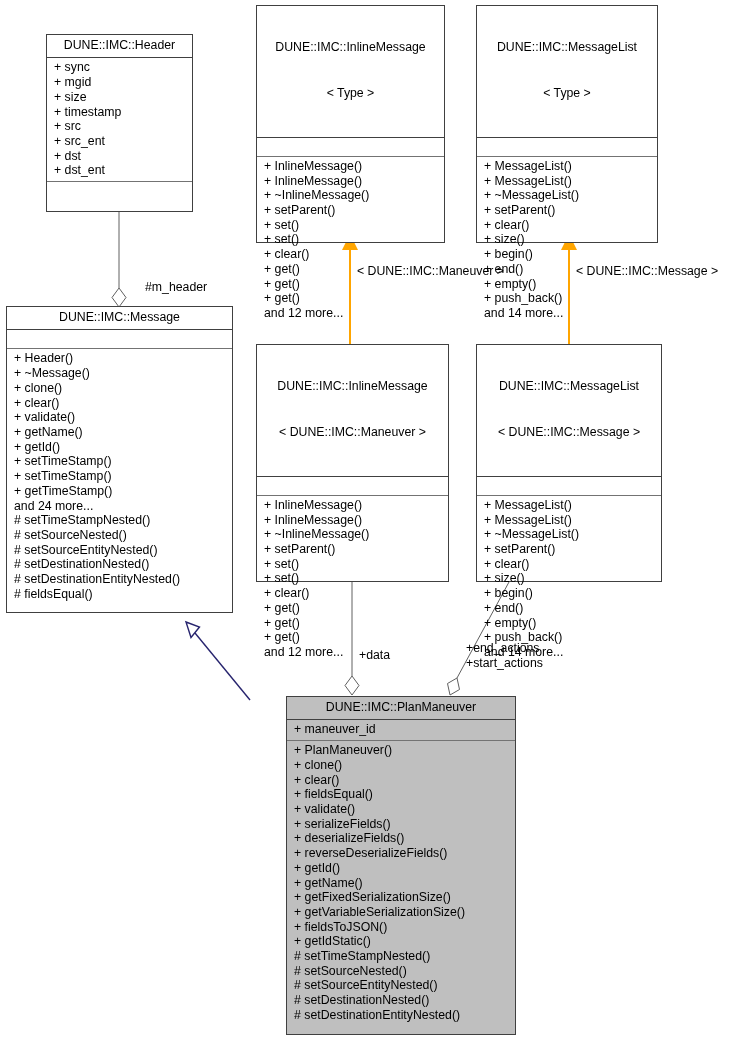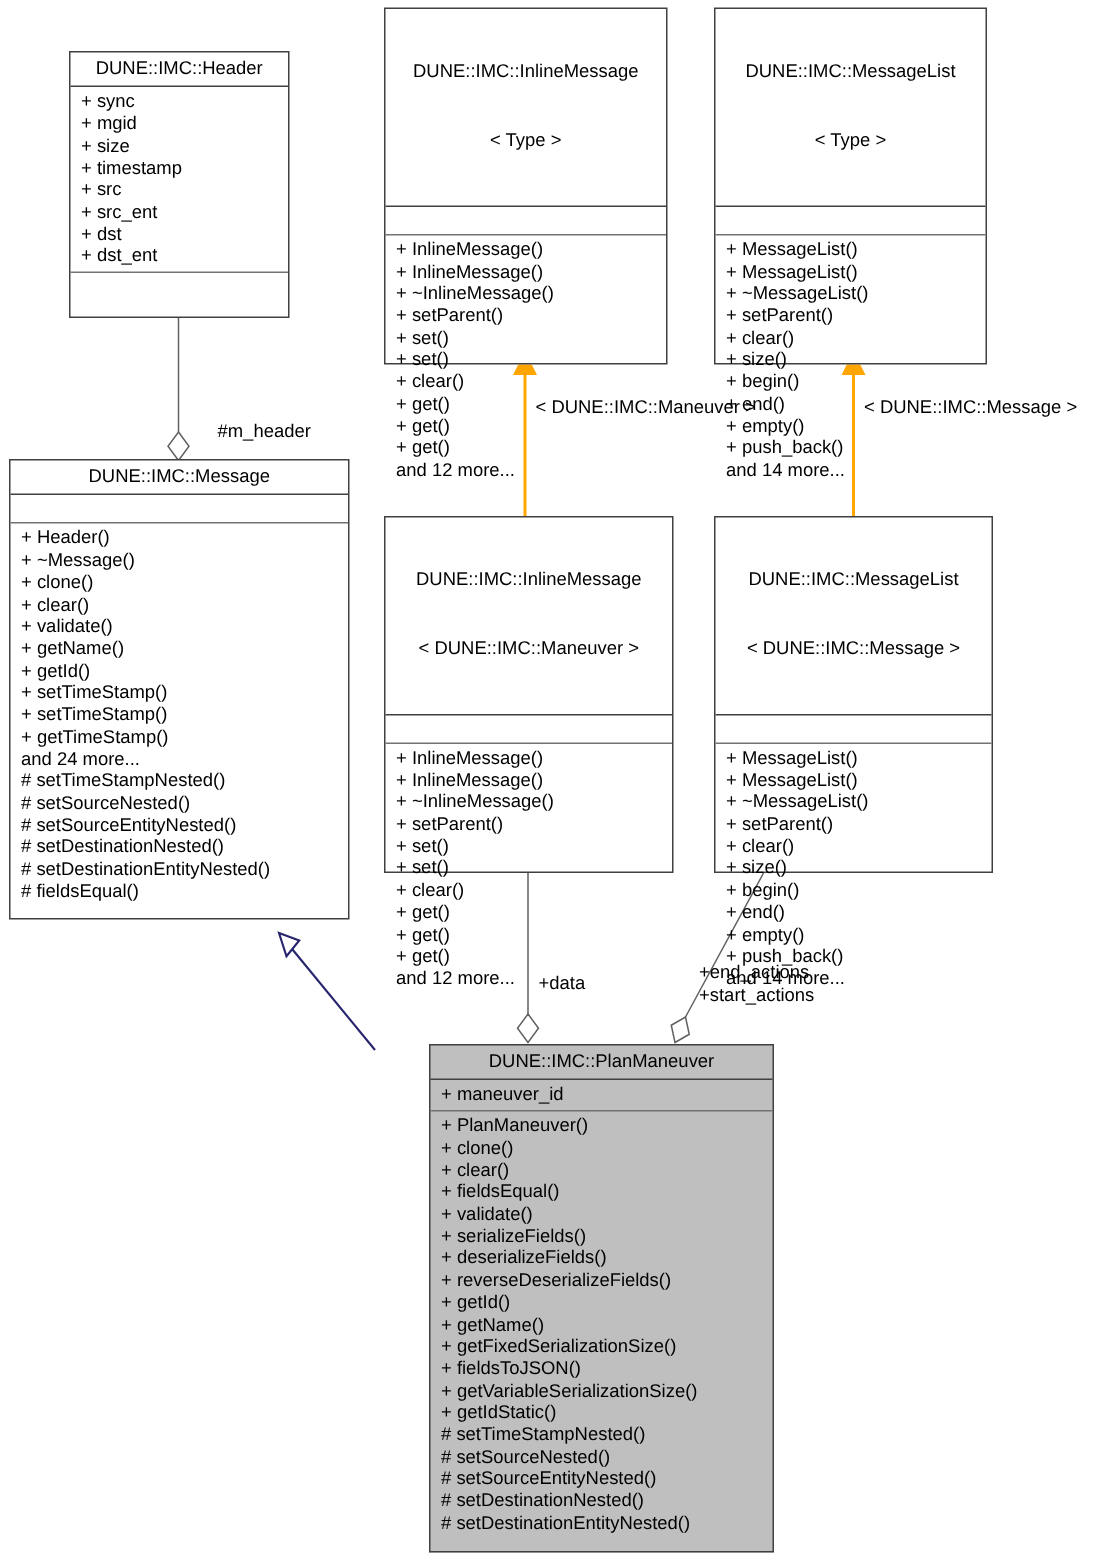--- a/index.html
+++ b/index.html
@@ -248,22 +248,22 @@
       <div class="member">+ clone()</div>
       <div class="member">+ clear()</div>
       <div class="member">+ fieldsEqual()</div>
       <div class="member">+ validate()</div>
       <div class="member">+ serializeFields()</div>
       <div class="member">+ deserializeFields()</div>
       <div class="member">+ reverseDeserializeFields()</div>
       <div class="member">+ getId()</div>
       <div class="member">+ getName()</div>
       <div class="member">+ getFixedSerializationSize()</div>
+      <div class="member">+ getVariableSerializationSize()</div>
       <div class="member">+ fieldsToJSON()</div>
-      <div class="member">+ getVariableSerializationSize()</div>
       <div class="member">+ getIdStatic()</div>
       <div class="member"># setTimeStampNested()</div>
       <div class="member"># setSourceNested()</div>
       <div class="member"># setSourceEntityNested()</div>
       <div class="member"># setDestinationNested()</div>
       <div class="member"># setDestinationEntityNested()</div>
     </div>
   </div>
 
   <div class="edge-label" style="left:124px; top:280px;margin-left:21px;">#m_header</div>

